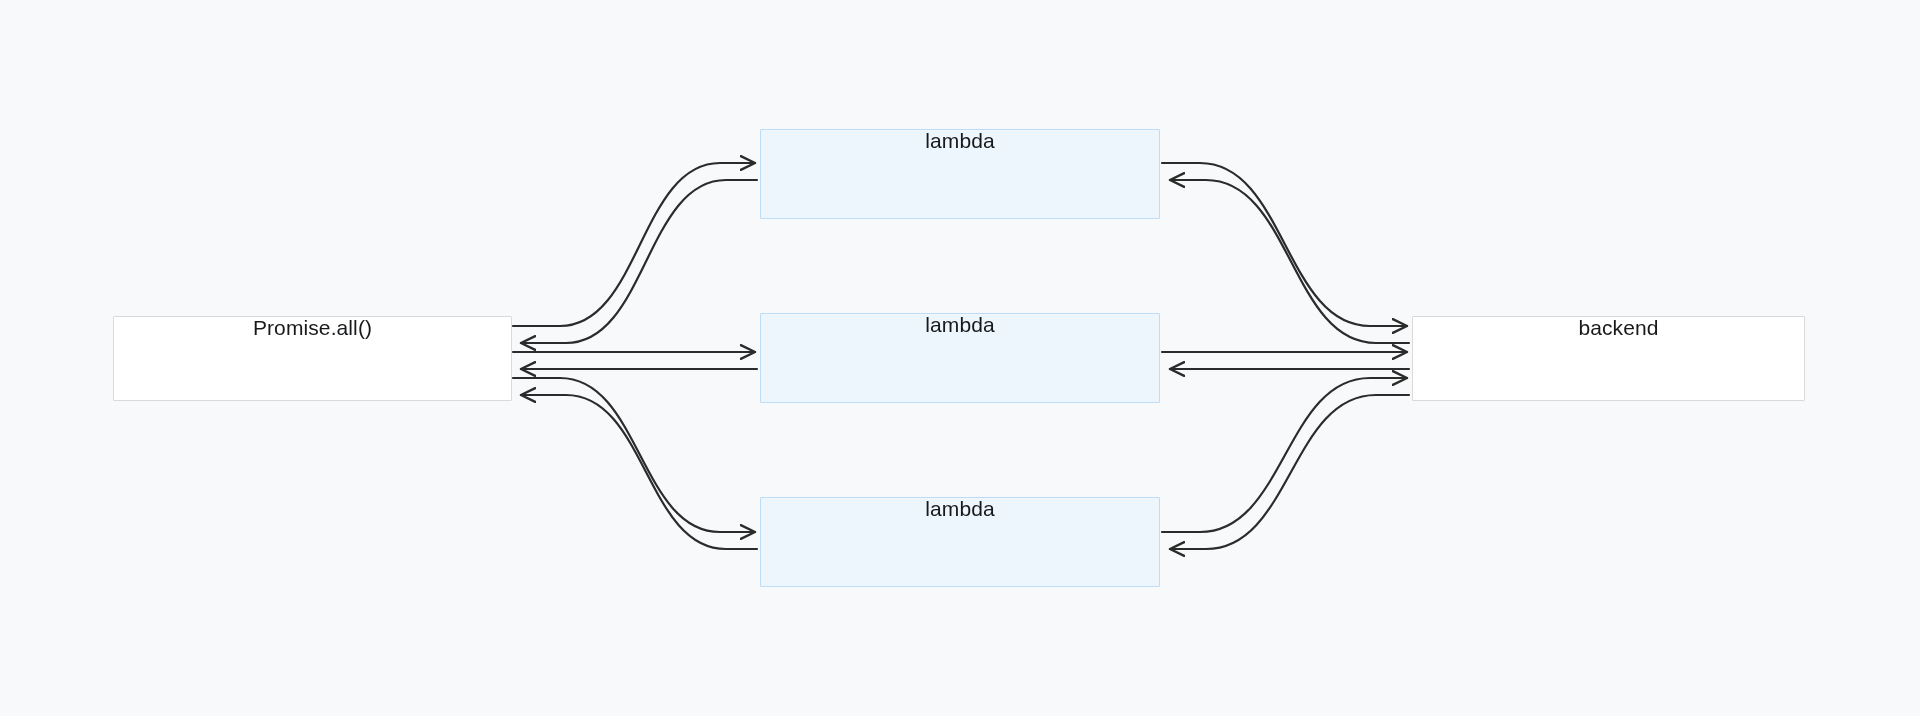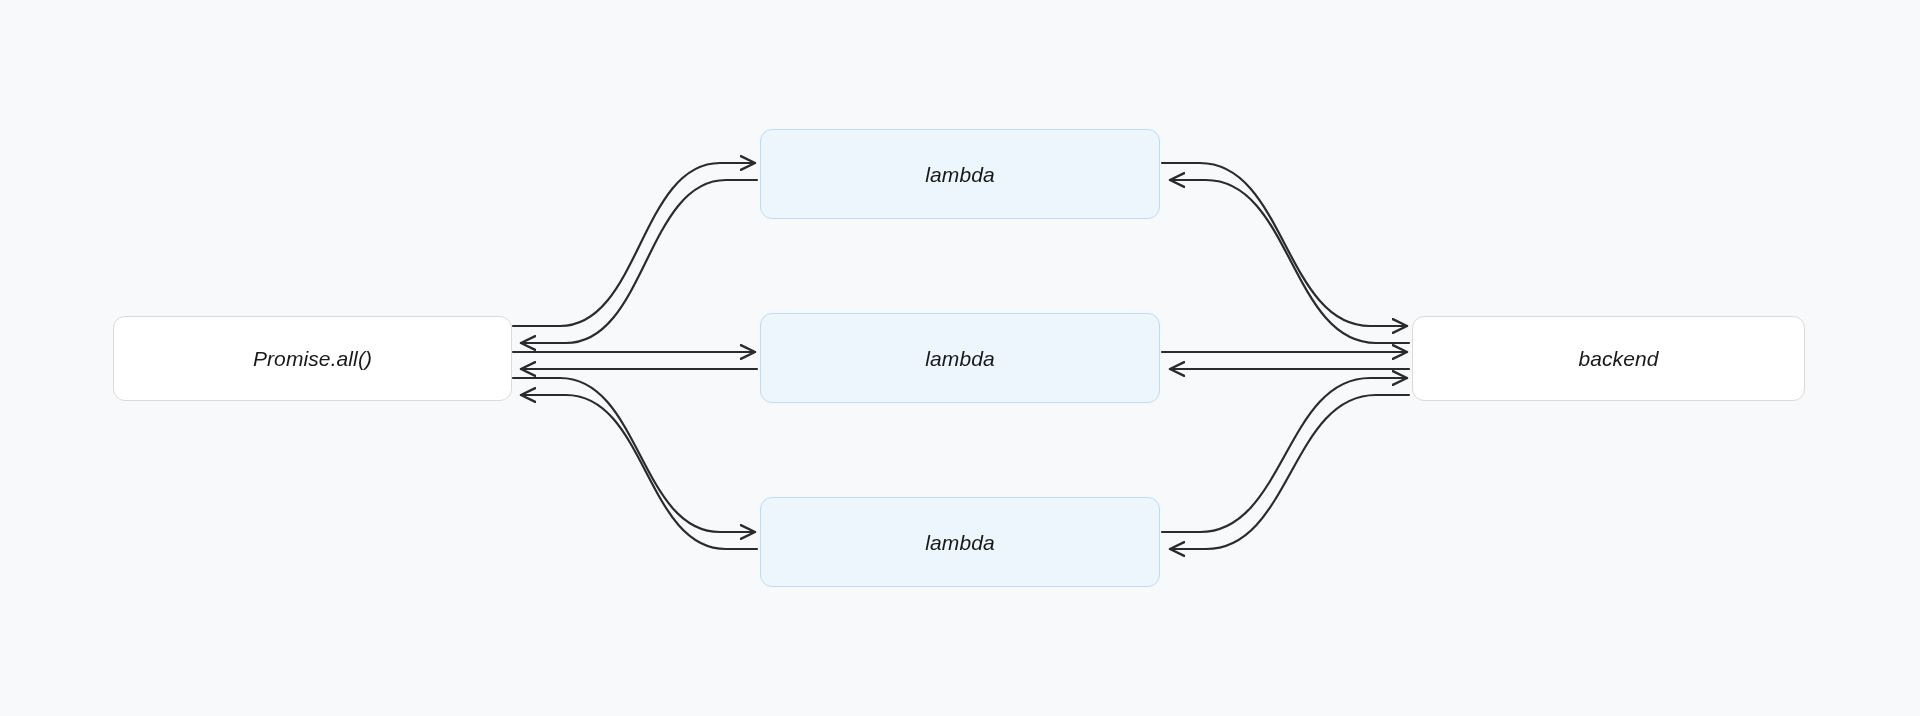--- a/index.html
+++ b/index.html
@@ -29,25 +29,24 @@
     width: 1920px;
     height: 716px;
     z-index: 1;
     pointer-events: none;
   }
   
   .node {
     position: absolute;
     box-sizing: border-box;
     display: flex;
-    align-items: center;
+    align-items: flex-start;
     justify-content: center;
-    border-radius: 12px;
+    border-radius: 1px;
     z-index: 2;
-    font-style: italic;
   }
   .node-label {
     font-size: 21px;
     line-height: 1;
     letter-spacing: 0.1px;
     color: #18191b;
     white-space: nowrap;
     user-select: none;
   }
   .node--plain {

